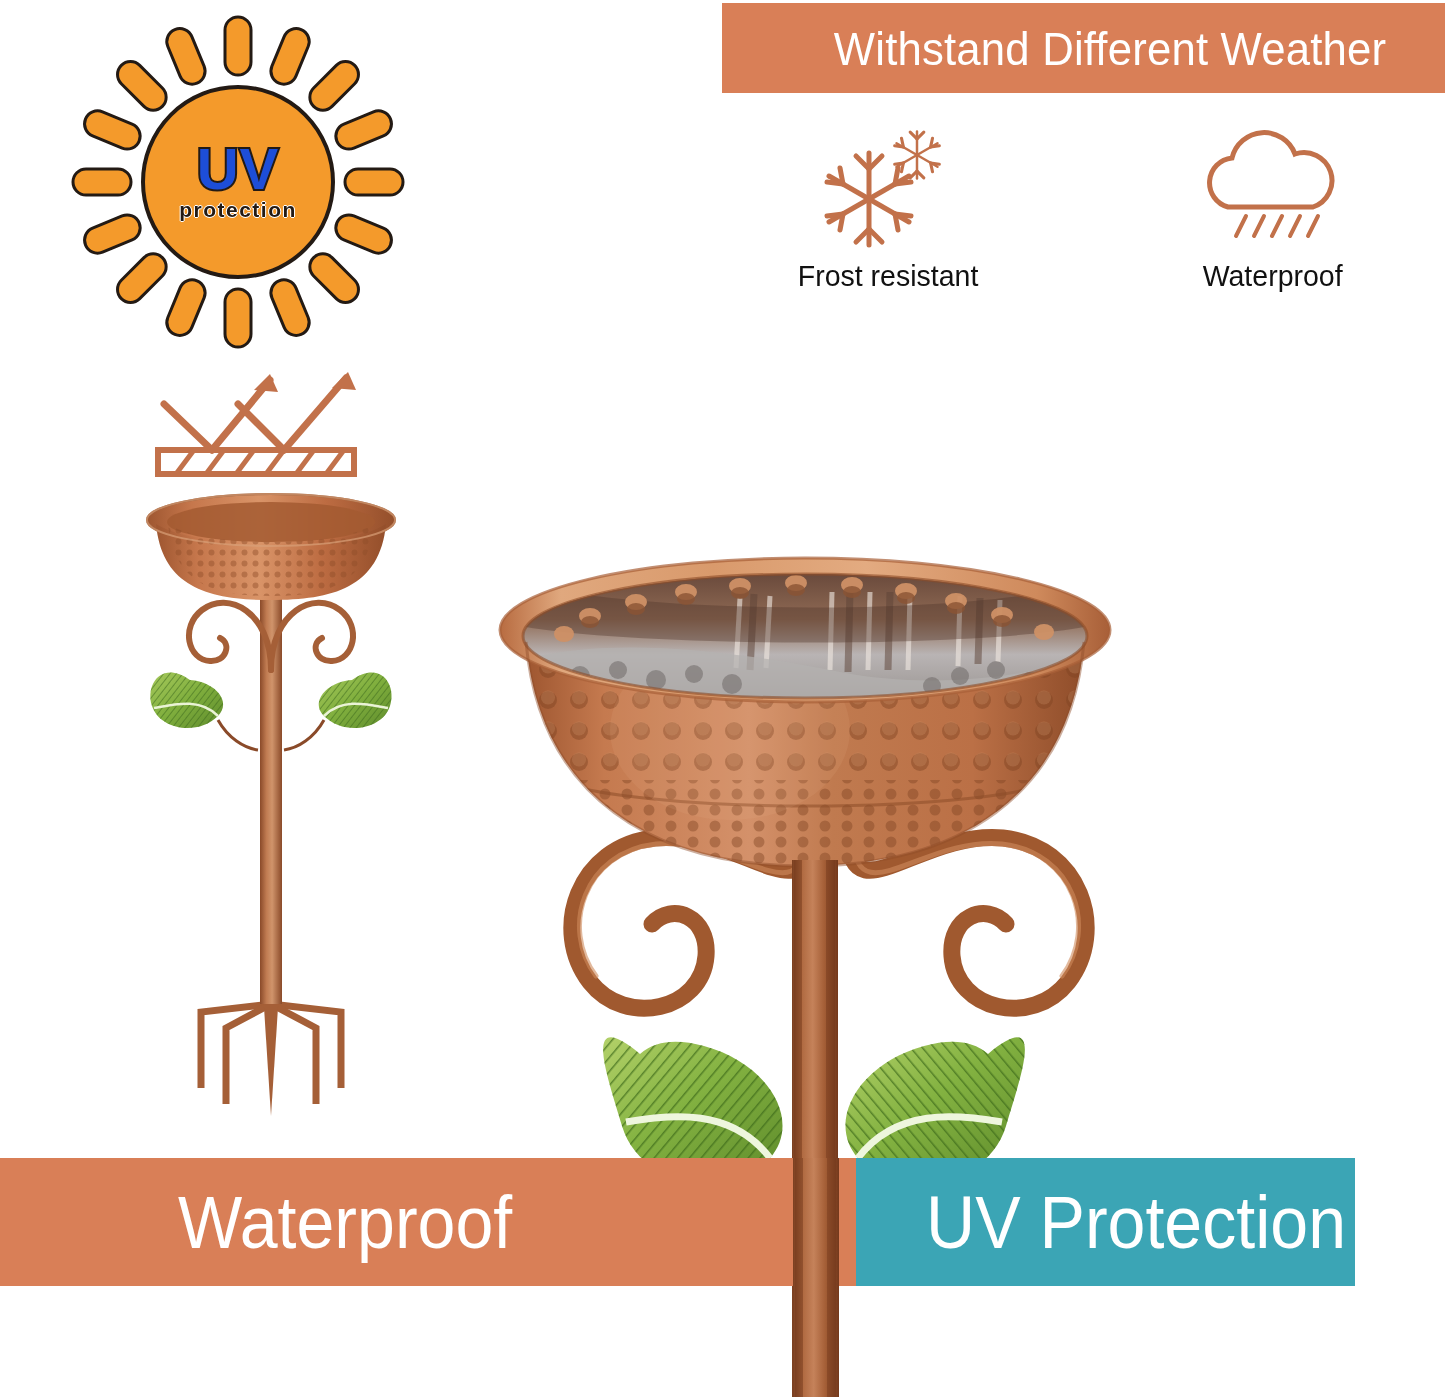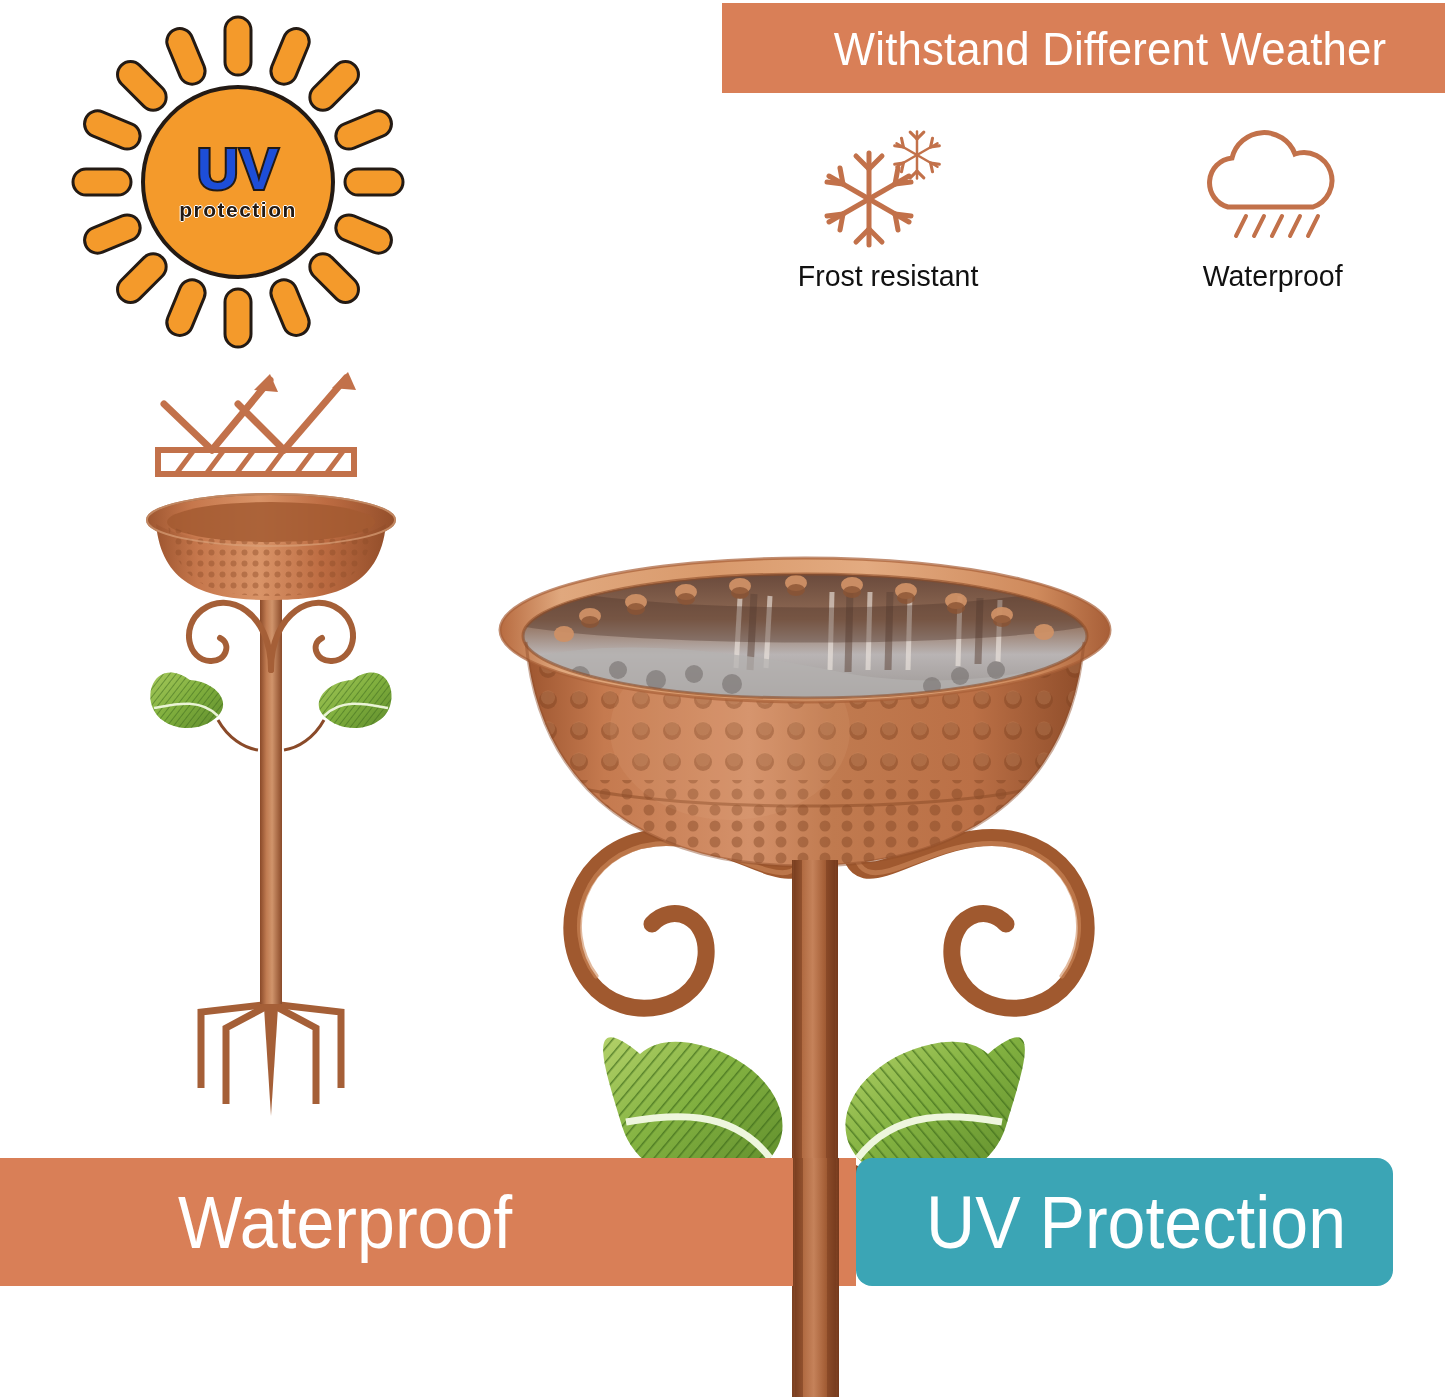--- a/index.html
+++ b/index.html
@@ -61,22 +61,22 @@
 
   
   .big-product{position:absolute;left:440px;top:530px;width:790px;height:867px;}
 
   
   .bot-left{
     position:absolute;left:0px;top:1158px;width:856px;height:128px;background:#d97f57;
     display:flex;align-items:center;
   }
   .bot-right{
-    position:absolute;left:856px;top:1158px;width:537px;height:128px;background:#3ba5b5;
-    display:flex;align-items:center;border-radius:16px;
+    position:absolute;left:856px;top:1158px;width:499px;height:128px;background:#3ba5b5;
+    display:flex;align-items:center;
   }
   .bot-left .txt{
     color:#fff;font-size:74px;margin-left:178px;white-space:nowrap;
     font-family:"Liberation Sans Narrow","Liberation Sans",sans-serif;
     transform:scaleX(.92);transform-origin:left center;
   }
   .bot-right .txt{
     color:#fff;font-size:74px;margin-left:70px;white-space:nowrap;
     font-family:"Liberation Sans Narrow","Liberation Sans",sans-serif;
     transform:scaleX(.92);transform-origin:left center;

